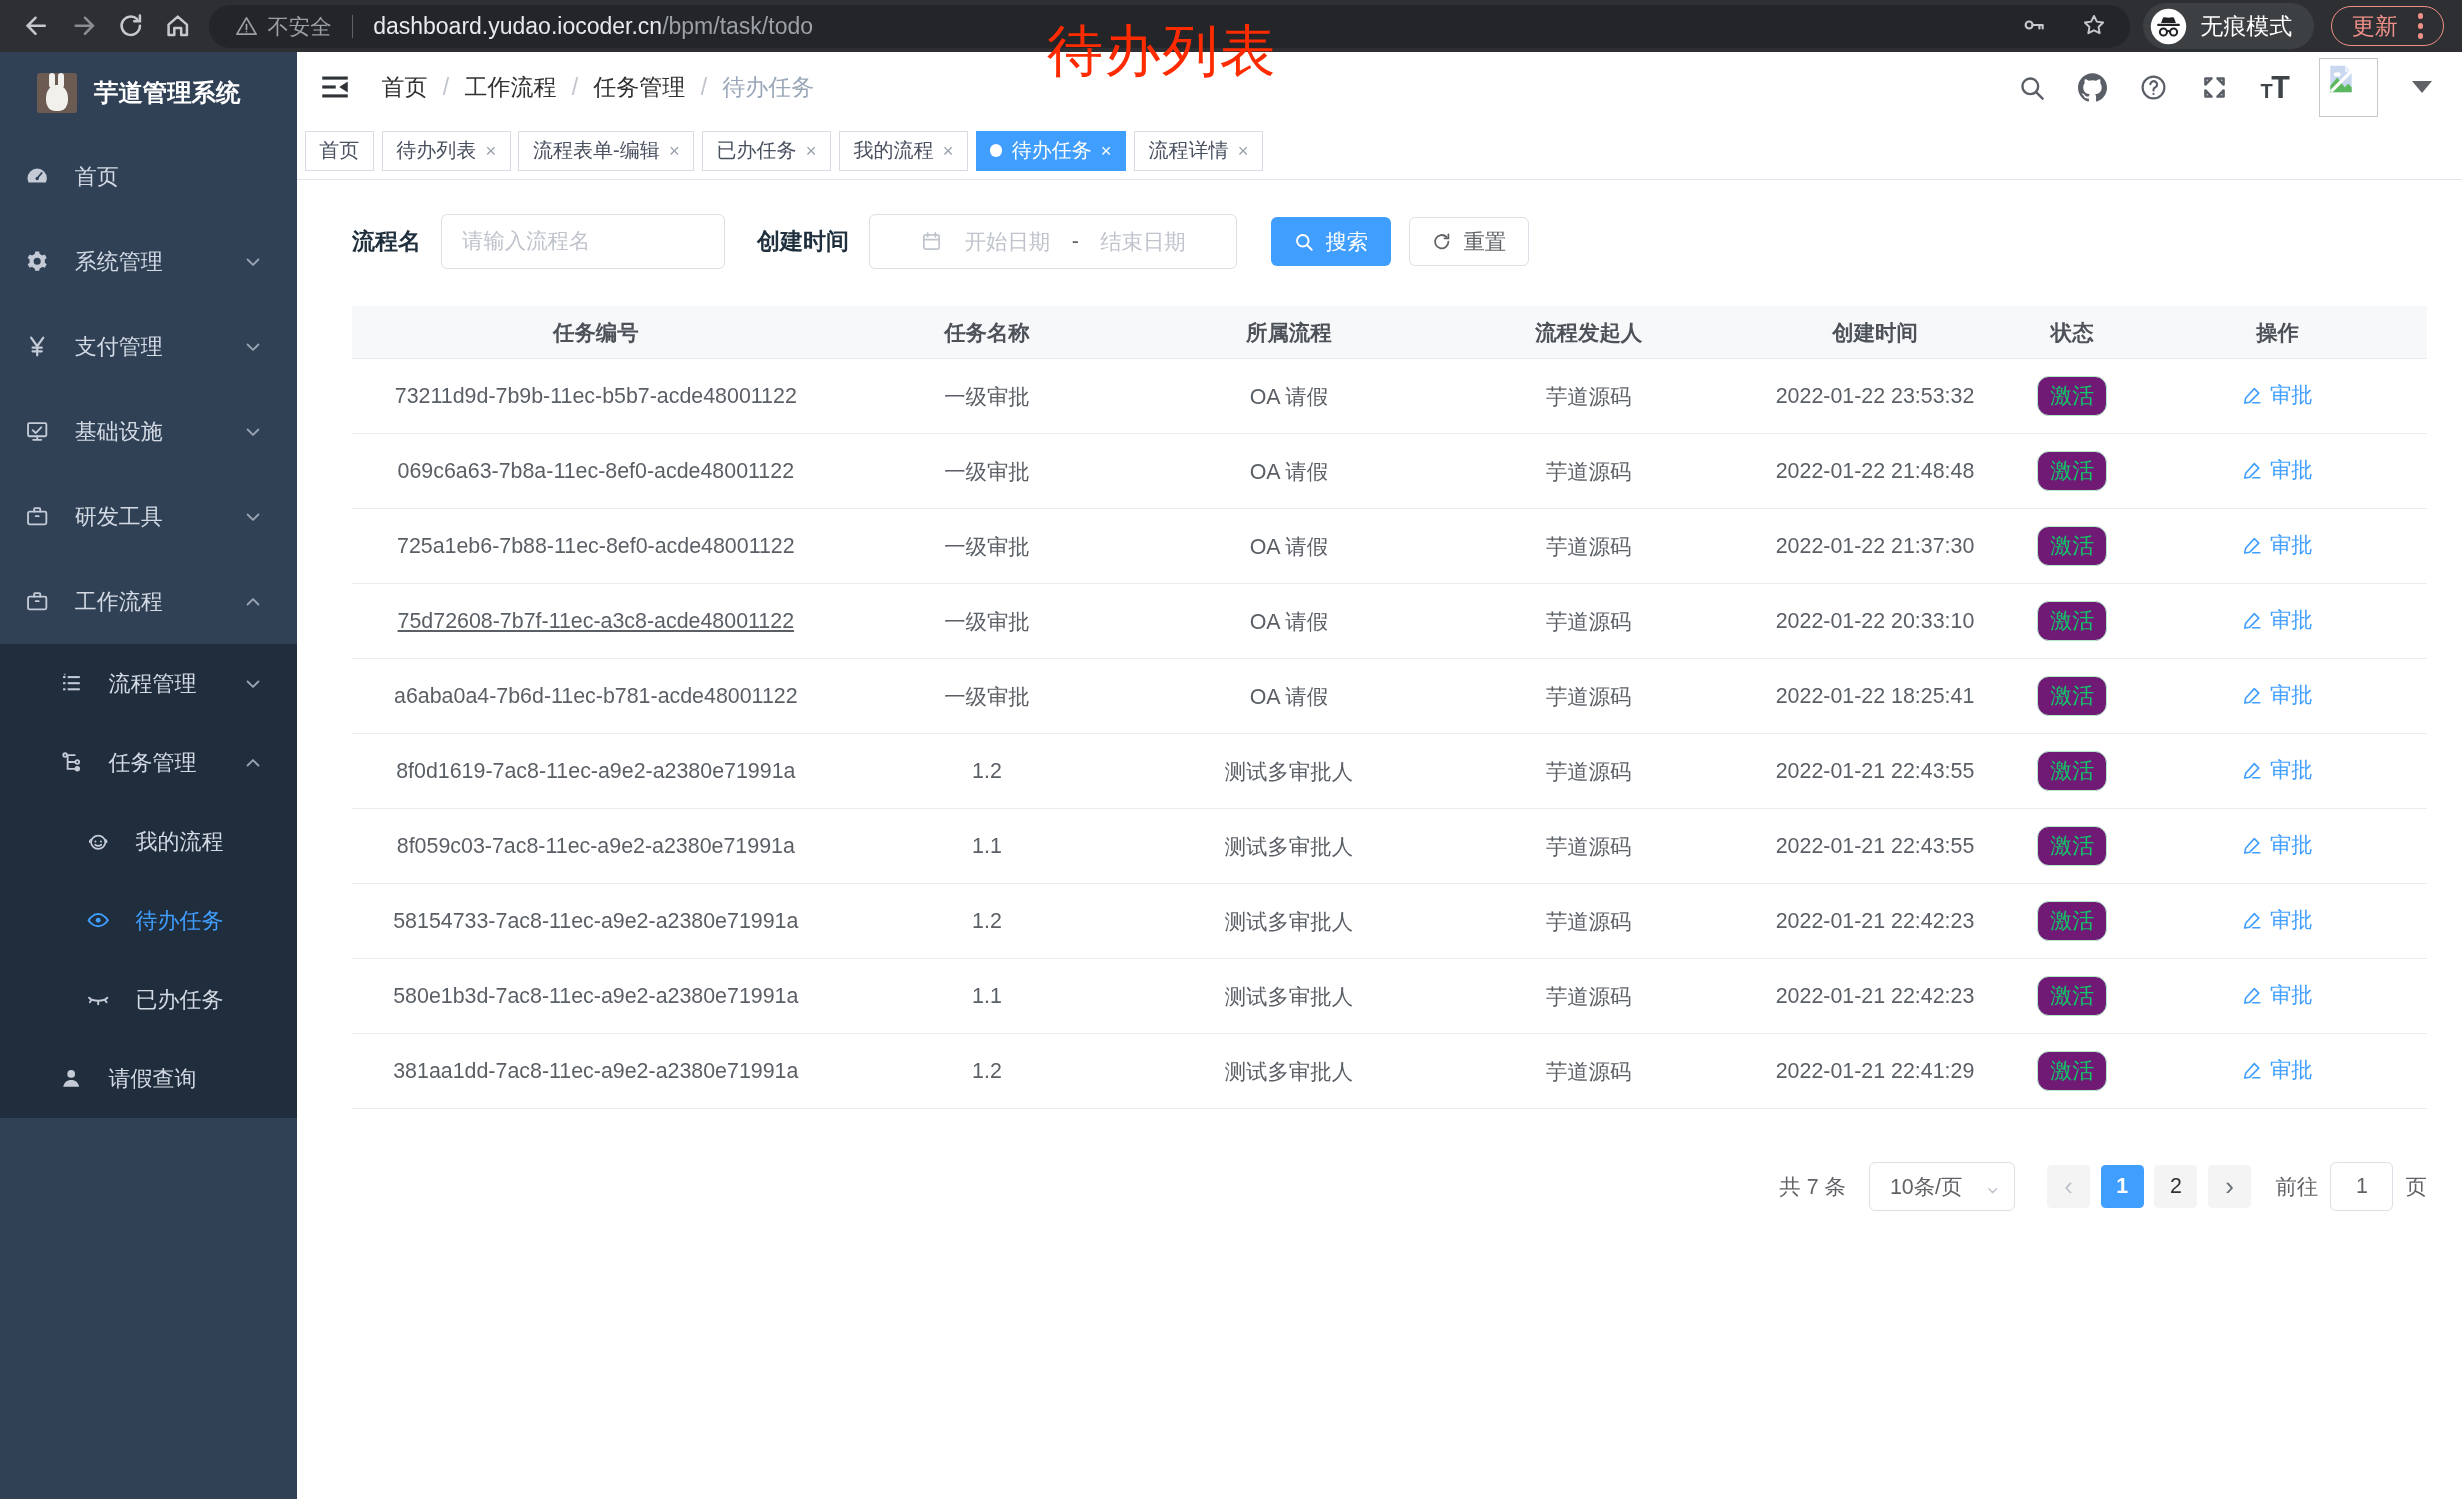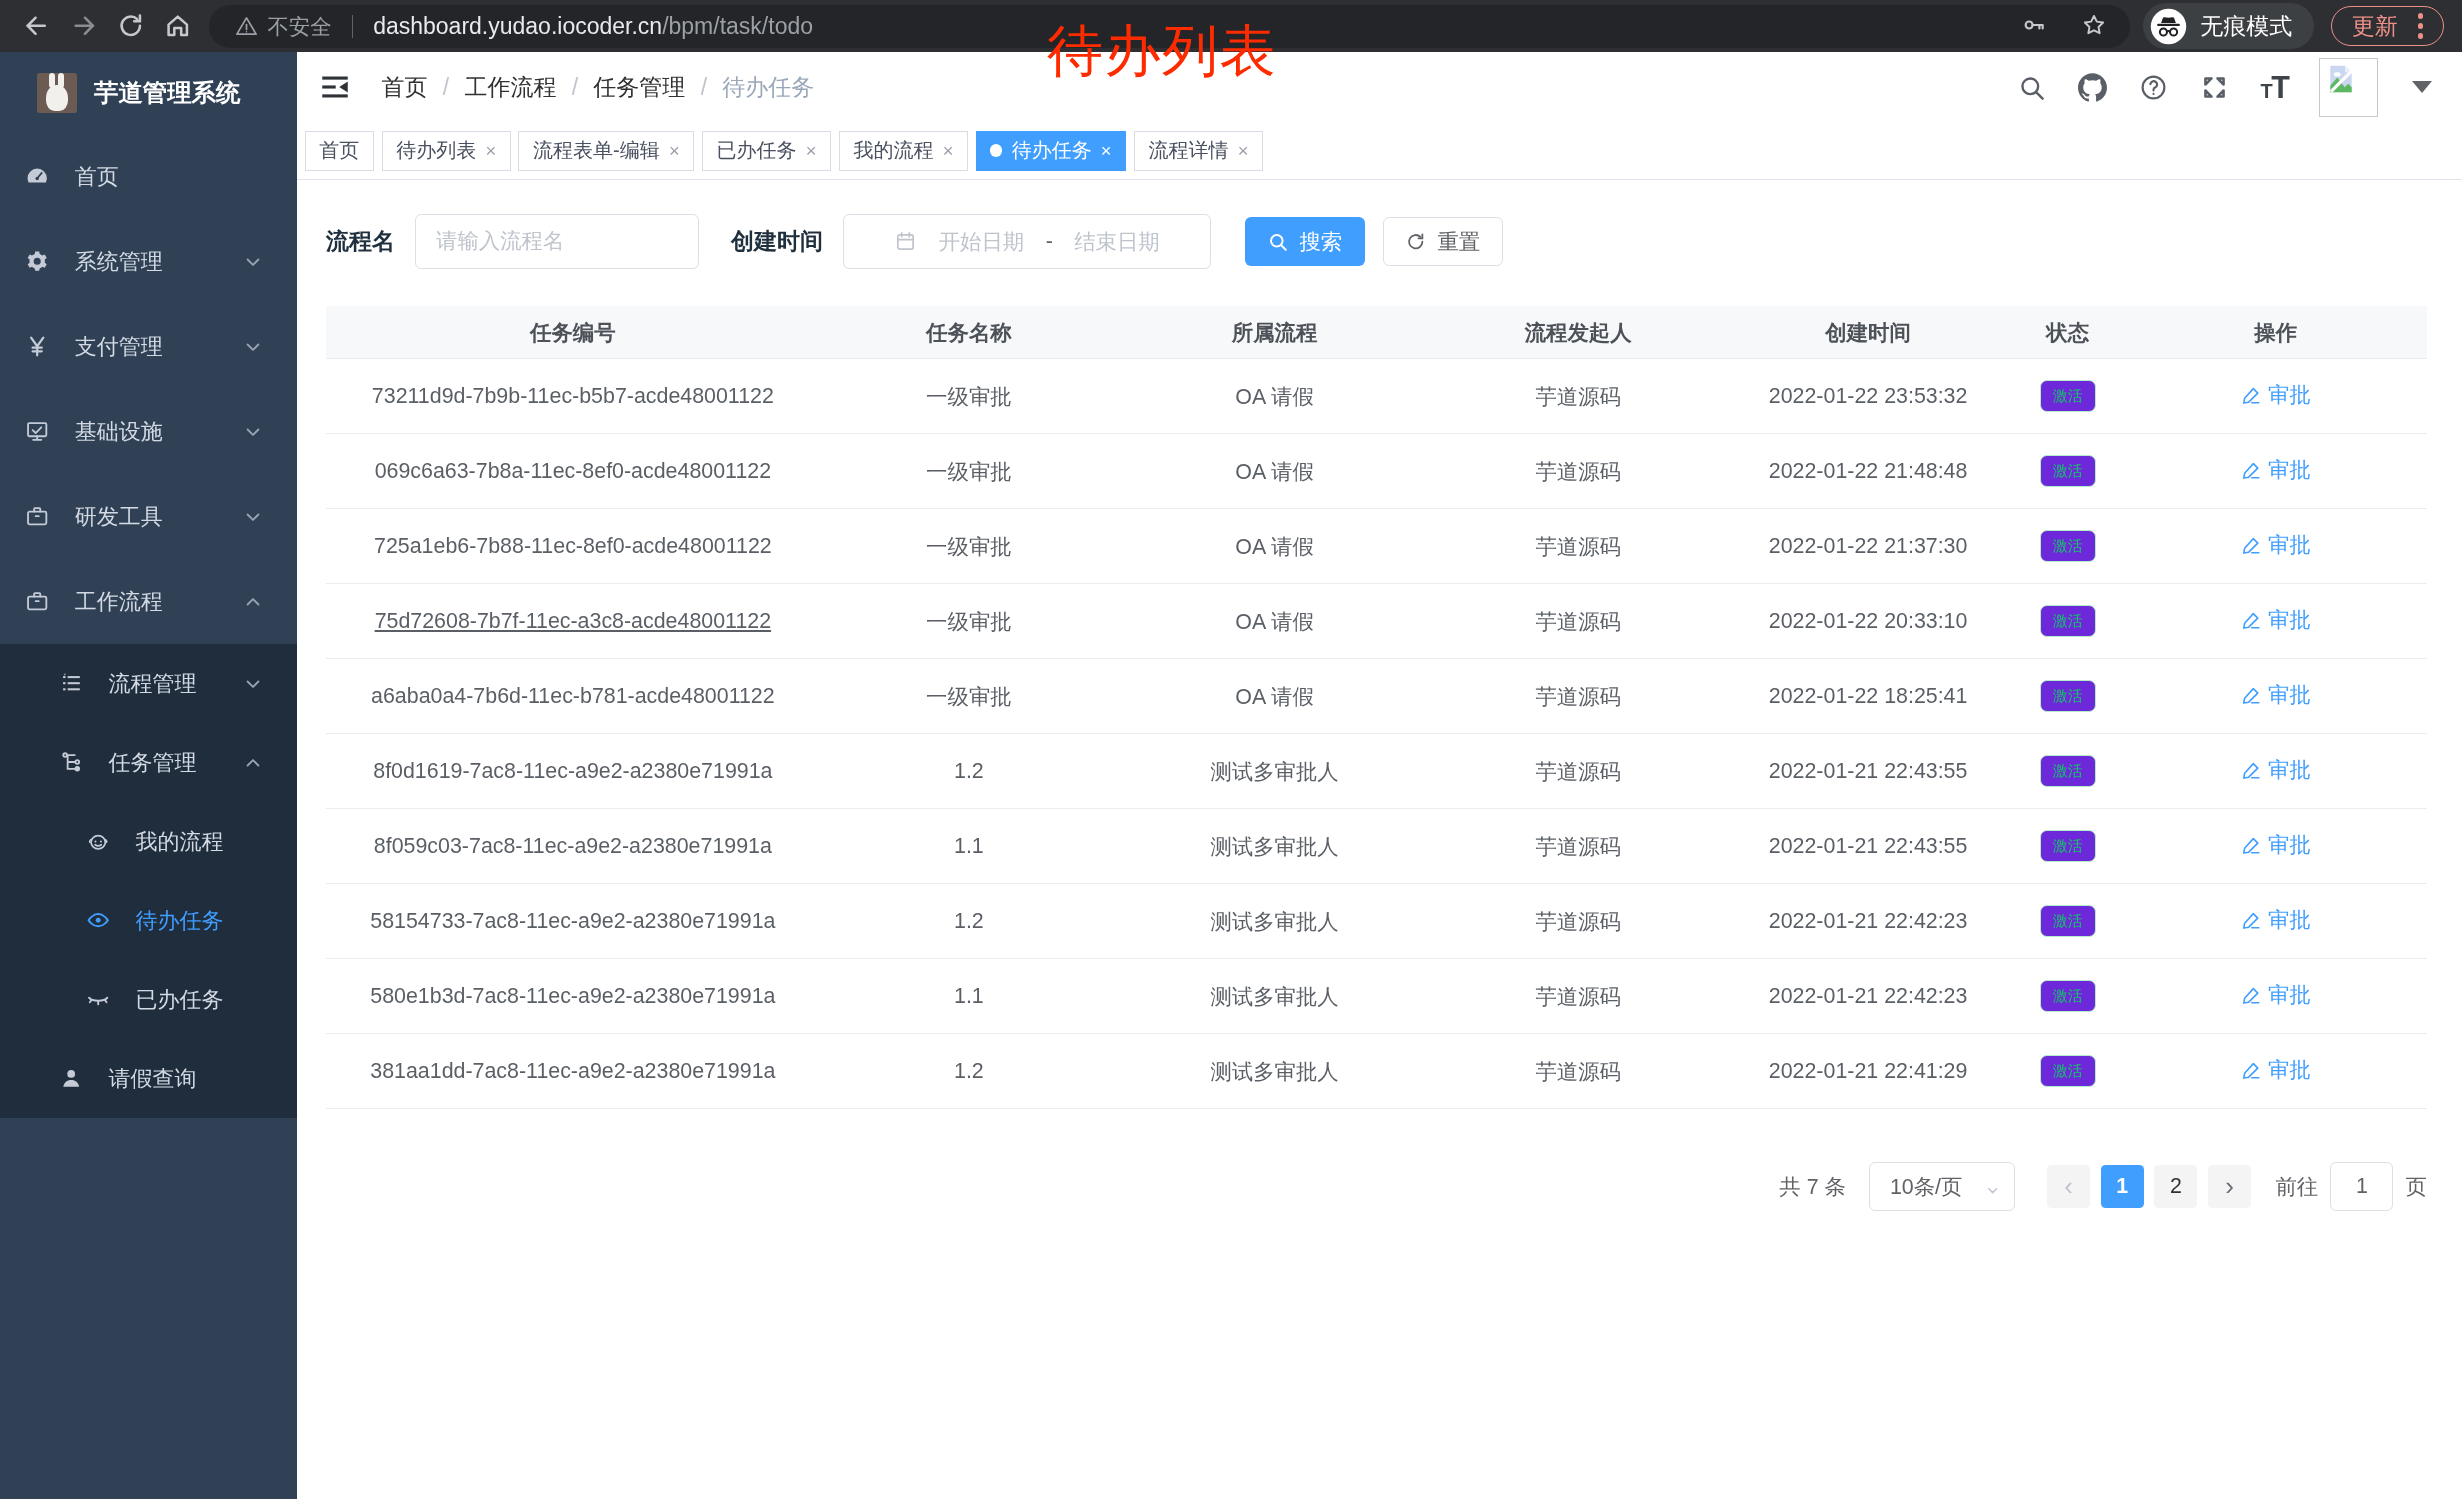--- a/index.html
+++ b/index.html
@@ -76,42 +76,42 @@
 
   
   .tabsbar { height:58px; background:#fff; border-bottom:1.5px solid #dfe4ed; display:flex; align-items:center; gap:7.6px; padding:0 0 0 7.6px; }
   .tab { height:40px; border:0.8px solid #d8dce5; background:#fff; display:flex; align-items:center; padding:0 13.7px; font-size:20px; color:#495060; gap:9.2px; cursor:pointer; }
   .tab .x { font-size:18.3px; color:#9aa0ab; }
   .tab.active { background:#409eff; border-color:#409eff; color:#fff; }
   .tab.active .x { color:#fff; }
   .tab .dot { width:12.2px; height:12.2px; border-radius:50%; background:#fff; }
 
   
-  .content { flex:1 1 auto; padding:34px 35px 0 29px; background:#fff; min-width:0; }
+  .content { flex:1 1 auto; padding:34px 35px 0 29px; background:#fff; min-width:0;margin-left:26px; }
   .filters { display:flex; align-items:center; }
   .f-label { font-size:23px; font-weight:700; color:#1f2f3d; }
   .f-input { width:284px; height:55px; border:1.5px solid #dcdfe6; border-radius:6.1px; margin-left:20px; font-size:21.4px; padding:0 20px; color:#606266; font-family:inherit; }
   .f-input::placeholder { color:#bfc4cc; }
   .date-box { width:368px; height:55px; border:1.5px solid #dcdfe6; border-radius:6.1px; margin-left:20px; display:flex; align-items:center; justify-content:center; gap:21.4px; color:#bfc4cc; font-size:21.4px; }
   .date-box svg { width:23px; height:23px; color:#c0c4cc; }
   .date-box .dash { color:#606266; }
   .ml40 { margin-left:32px; }
   .btn { height:49px; border-radius:6.1px; display:flex; align-items:center; gap:10.7px; padding:0 21.4px; font-size:21.4px; cursor:pointer; border:1.5px solid transparent; }
   .btn svg { width:21.4px; height:21.4px; }
   .btn.primary { background:#409eff; color:#fff; margin-left:34px; }
   .btn.plain { background:#fff; border-color:#dcdfe6; color:#606266; margin-left:18.3px; }
 
   
   .table { margin-top:37px; width:100%; }
   .t-head { display:flex; background:#f7f8fa; height:53px; align-items:center; border-bottom:1.5px solid #e9edf2; }
   .t-cell { text-align:center; font-size:21.4px; padding:0 6.1px; overflow:hidden; white-space:nowrap; }
   .t-head .t-cell { color:#4c5258; font-weight:700; }
   .t-row { display:flex; align-items:center; height:75px; border-bottom:1.5px solid #e9edf2; }
   .t-row .t-cell { color:#5a5f66; }
-  .tag-success { display:inline-block; padding:6.1px 12.2px; font-size:15px; color:#12c568; background:#6d28d9; border:1.5px solid #b3ecc9; border-radius:7px; line-height:1.2; }
+  .tag-success { display:inline-block; padding:6.1px 12.2px; font-size:22px; color:#12c568; background:#701a75; border:1.5px solid #b3ecc9; border-radius:12px; line-height:1.2; }
   .act-link { display:inline-flex; align-items:center; gap:6.1px; color:#409eff; font-size:21.4px; cursor:pointer; }
   .act-link svg { width:21.4px; height:21.4px; }
 
   
   .pagination { margin-top:53px; display:flex; align-items:center; justify-content:flex-end; font-size:21.4px; color:#606266; }
   .pg-total { margin-right:23px; }
   .pg-select { width:146px; height:49px; border:1.5px solid #dcdfe6; border-radius:6.1px; display:flex; align-items:center; padding:0 13.7px 0 20px; gap:10.7px; margin-right:21.4px; }
   .pg-select .sel-chev { margin-left:auto; width:15.3px; height:15.3px; color:#c0c4cc; }
   .pg-select .sel-chev svg { width:15.3px; height:15.3px; }
   .pg-btn { min-width:43px; height:43px; border-radius:4.6px; background:#f4f4f5; color:#303133; display:flex; align-items:center; justify-content:center; margin-left:10.7px; font-size:21.4px; cursor:pointer; }

